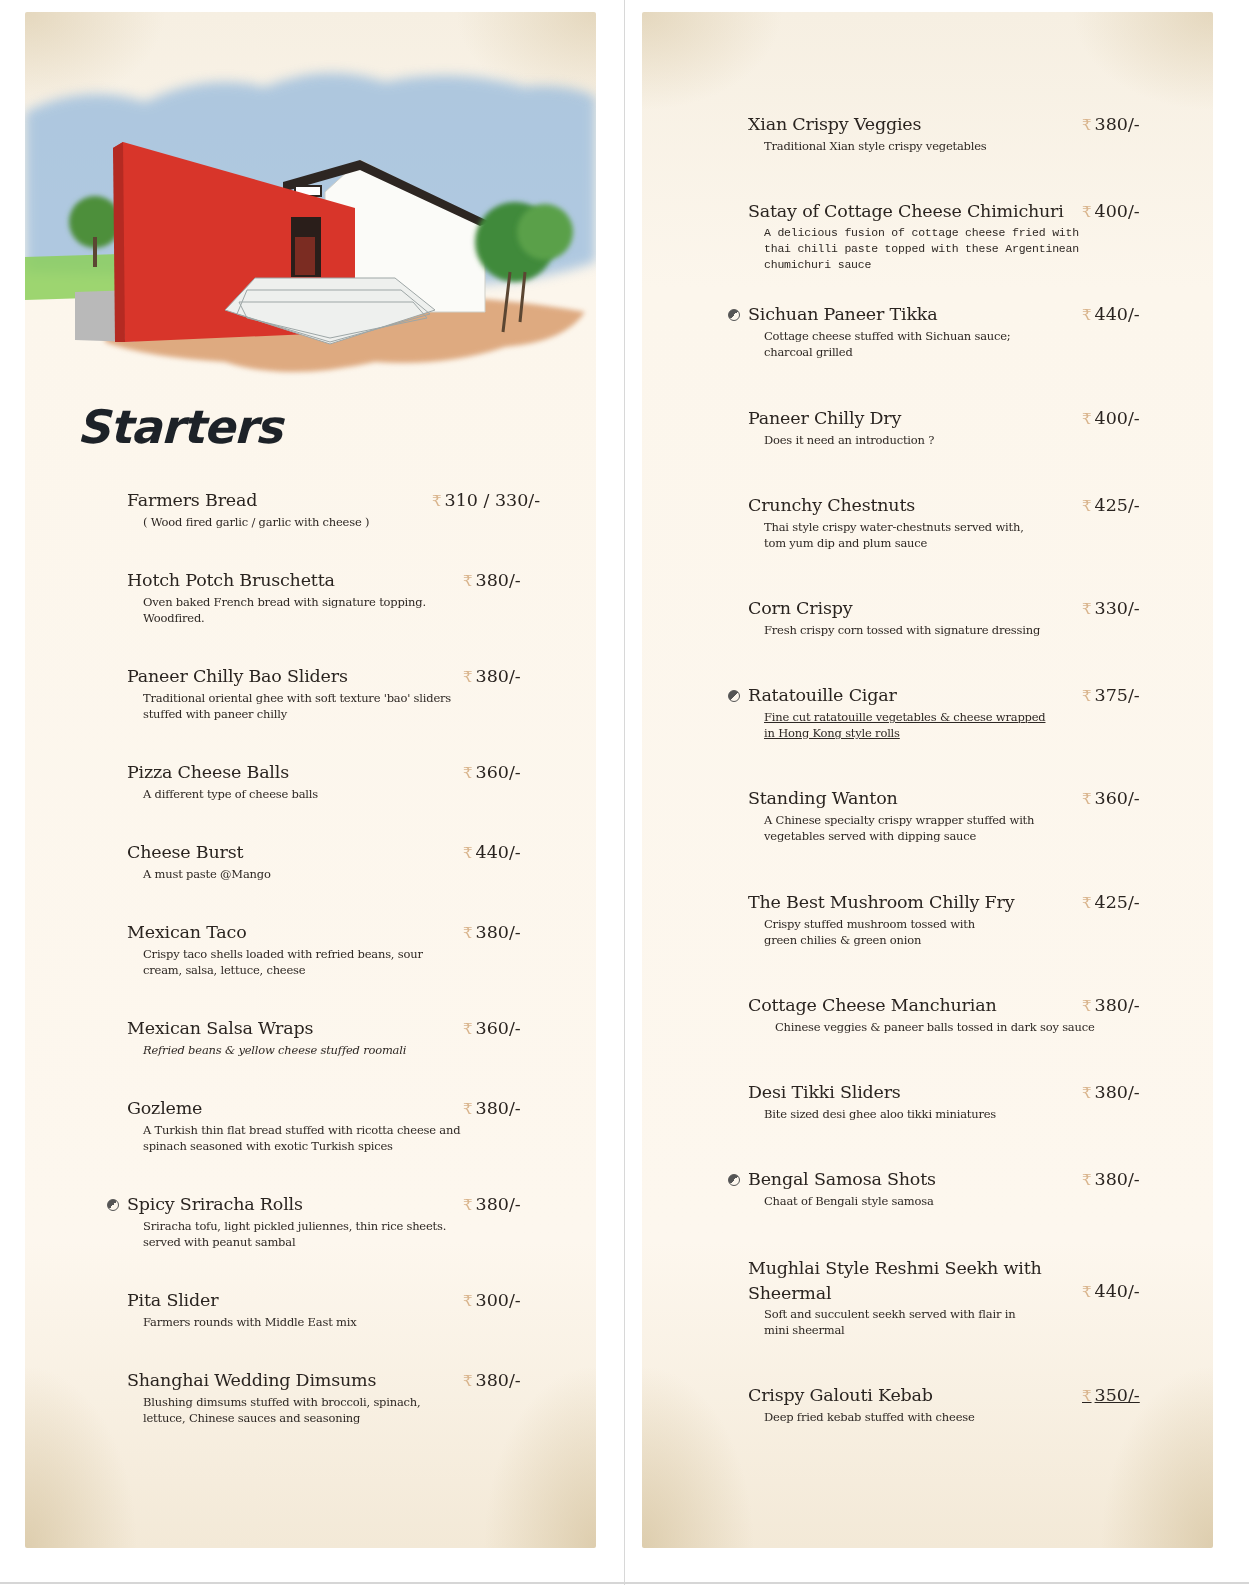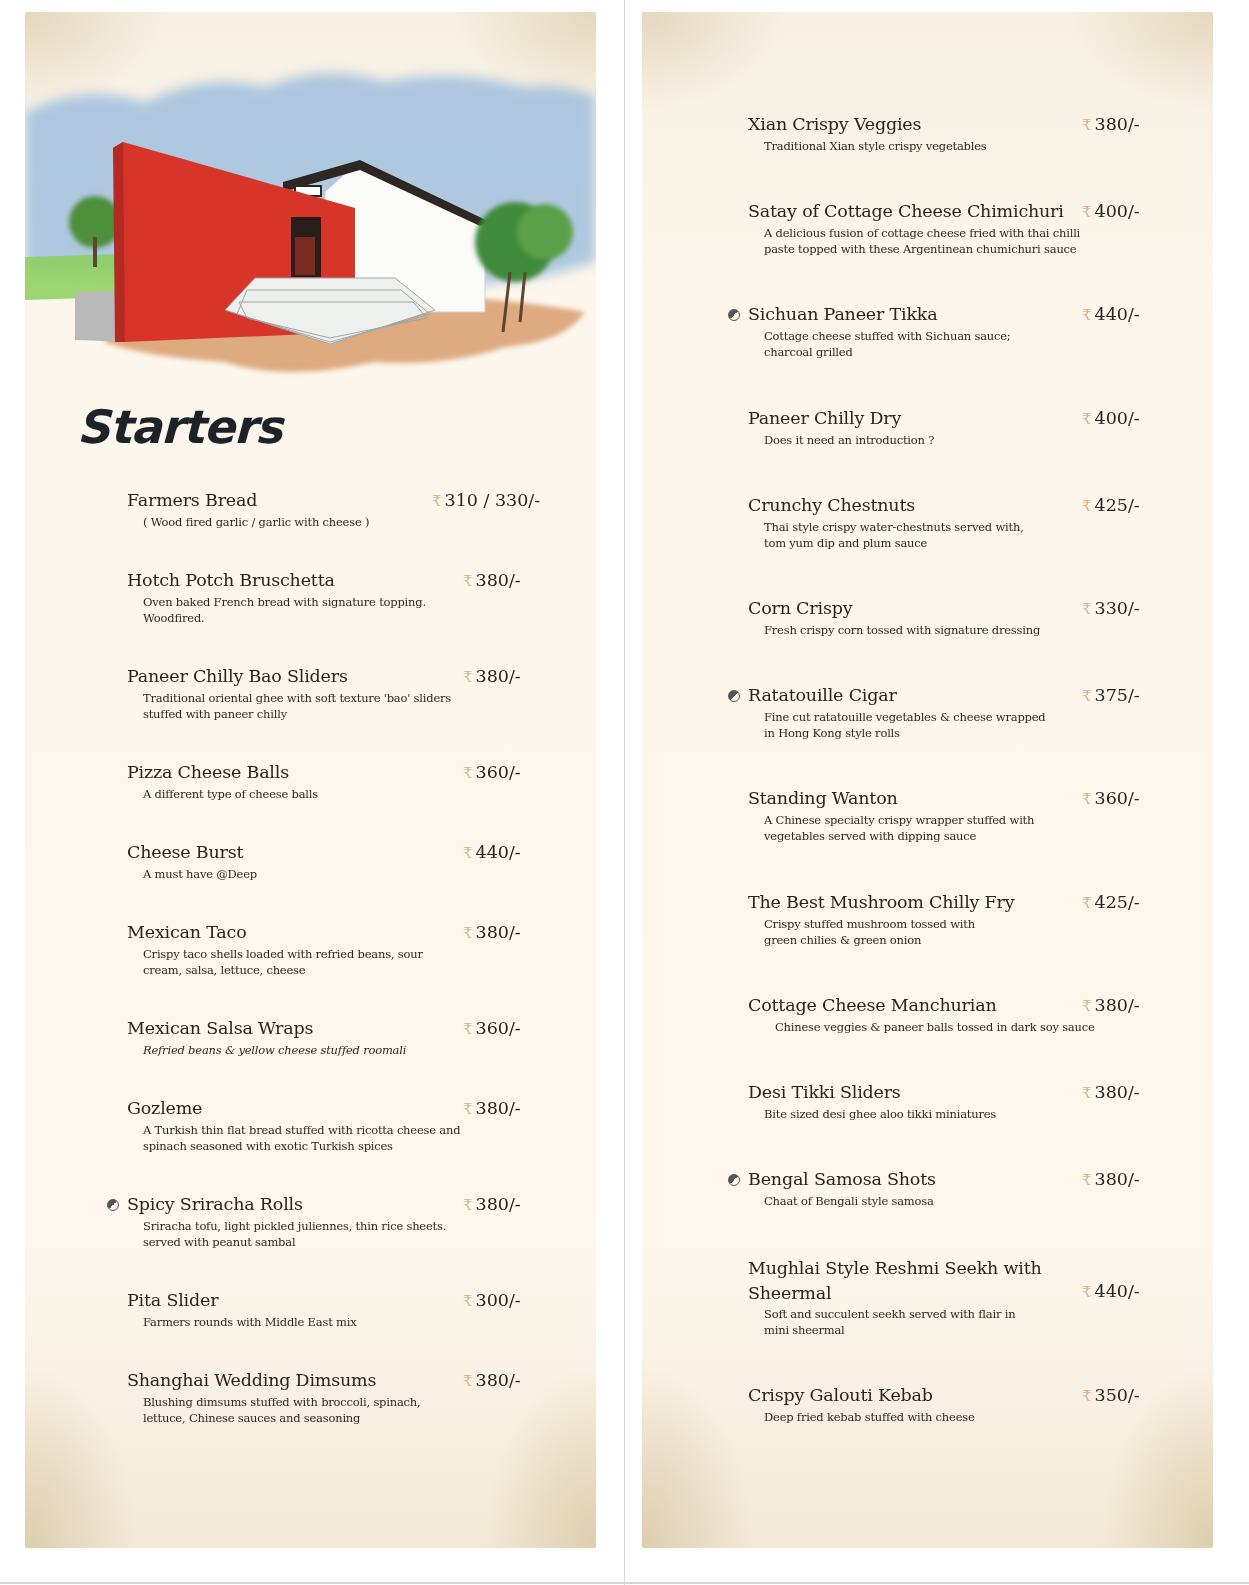--- a/index.html
+++ b/index.html
@@ -123,21 +123,21 @@
 
   <div class="item" style="left:102px; top:750px;">
     <span class="item-name">Pizza Cheese Balls</span>
     <span class="item-price" style="left:336px;"><span class="rupee">₹</span><span>360/-</span></span>
     <div class="item-desc">A different type of cheese balls</div>
   </div>
 
   <div class="item" style="left:102px; top:830px;">
     <span class="item-name">Cheese Burst</span>
     <span class="item-price" style="left:336px;"><span class="rupee">₹</span><span>440/-</span></span>
-    <div class="item-desc">A must have @Deep</div>
+    <div class="item-desc">A must paste @Mango</div>
   </div>
 
   <div class="item" style="left:102px; top:910px;">
     <span class="item-name">Mexican Taco</span>
     <span class="item-price" style="left:336px;"><span class="rupee">₹</span><span>380/-</span></span>
     <div class="item-desc">Crispy taco shells loaded with refried beans, sour cream, salsa, lettuce, cheese</div>
   </div>
 
   <div class="item" style="left:102px; top:1006px;">
     <span class="item-name">Mexican Salsa Wraps</span>
@@ -175,21 +175,21 @@
 
   <div class="item" style="left:106px; top:102px;">
     <span class="item-name">Xian Crispy Veggies</span>
     <span class="item-price" style="left:334px;"><span class="rupee">₹</span><span>380/-</span></span>
     <div class="item-desc">Traditional Xian style crispy vegetables</div>
   </div>
 
   <div class="item" style="left:106px; top:189px;">
     <span class="item-name">Satay of Cottage Cheese Chimichuri</span>
     <span class="item-price" style="left:334px;"><span class="rupee">₹</span><span>400/-</span></span>
-    <div class="item-desc" style="width:330px;">A delicious fusion of cottage cheese fried with thai chilli paste topped with these Argentinean chumichuri sauce</div>
+    <div class="item-desc" style="width:330px;font-family:Liberation Mono, monospace;">A delicious fusion of cottage cheese fried with thai chilli paste topped with these Argentinean chumichuri sauce</div>
   </div>
 
   <div class="item" style="left:106px; top:292px;">
     <span class="veg-marker"></span>
     <span class="item-name">Sichuan Paneer Tikka</span>
     <span class="item-price" style="left:334px;"><span class="rupee">₹</span><span>440/-</span></span>
     <div class="item-desc" style="width:260px;">Cottage cheese stuffed with Sichuan sauce; charcoal grilled</div>
   </div>
 
   <div class="item" style="left:106px; top:396px;">
@@ -207,21 +207,21 @@
   <div class="item" style="left:106px; top:586px;">
     <span class="item-name">Corn Crispy</span>
     <span class="item-price" style="left:334px;"><span class="rupee">₹</span><span>330/-</span></span>
     <div class="item-desc">Fresh crispy corn tossed with signature dressing</div>
   </div>
 
   <div class="item" style="left:106px; top:673px;">
     <span class="veg-marker"></span>
     <span class="item-name">Ratatouille Cigar</span>
     <span class="item-price" style="left:334px;"><span class="rupee">₹</span><span>375/-</span></span>
-    <div class="item-desc" style="width:290px;">Fine cut ratatouille vegetables &amp; cheese wrapped in Hong Kong style rolls</div>
+    <div class="item-desc" style="width:290px;text-decoration:underline;">Fine cut ratatouille vegetables &amp; cheese wrapped in Hong Kong style rolls</div>
   </div>
 
   <div class="item" style="left:106px; top:776px;">
     <span class="item-name">Standing Wanton</span>
     <span class="item-price" style="left:334px;"><span class="rupee">₹</span><span>360/-</span></span>
     <div class="item-desc" style="width:290px;">A Chinese specialty crispy wrapper stuffed with vegetables served with dipping sauce</div>
   </div>
 
   <div class="item" style="left:106px; top:880px;">
     <span class="item-name">The Best Mushroom Chilly Fry</span>
@@ -249,16 +249,16 @@
   </div>
 
   <div class="item" style="left:106px; top:1244px;">
     <span class="item-name" style="white-space:normal; width:310px; line-height:25px; text-indent:0;">Mughlai Style Reshmi Seekh with Sheermal</span>
     <span class="item-price" style="left:334px; top:25px;"><span class="rupee">₹</span><span>440/-</span></span>
     <div class="item-desc" style="top:50px; width:270px;">Soft and succulent seekh served with flair in mini sheermal</div>
   </div>
 
   <div class="item" style="left:106px; top:1373px;">
     <span class="item-name">Crispy Galouti Kebab</span>
-    <span class="item-price" style="left:334px;"><span class="rupee">₹</span><span>350/-</span></span>
+    <span class="item-price" style="left:334px;text-decoration:underline;"><span class="rupee">₹</span><span>350/-</span></span>
     <div class="item-desc">Deep fried kebab stuffed with cheese</div>
   </div>
 </div>
 
 </body></html>

